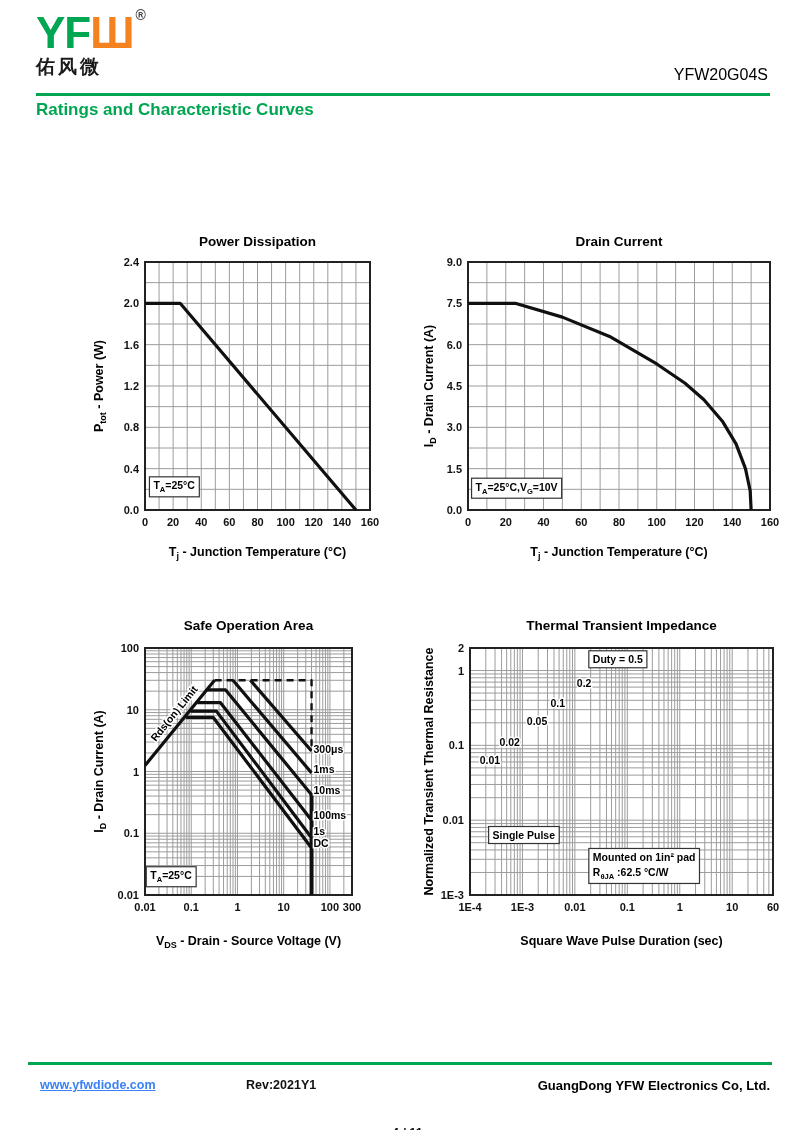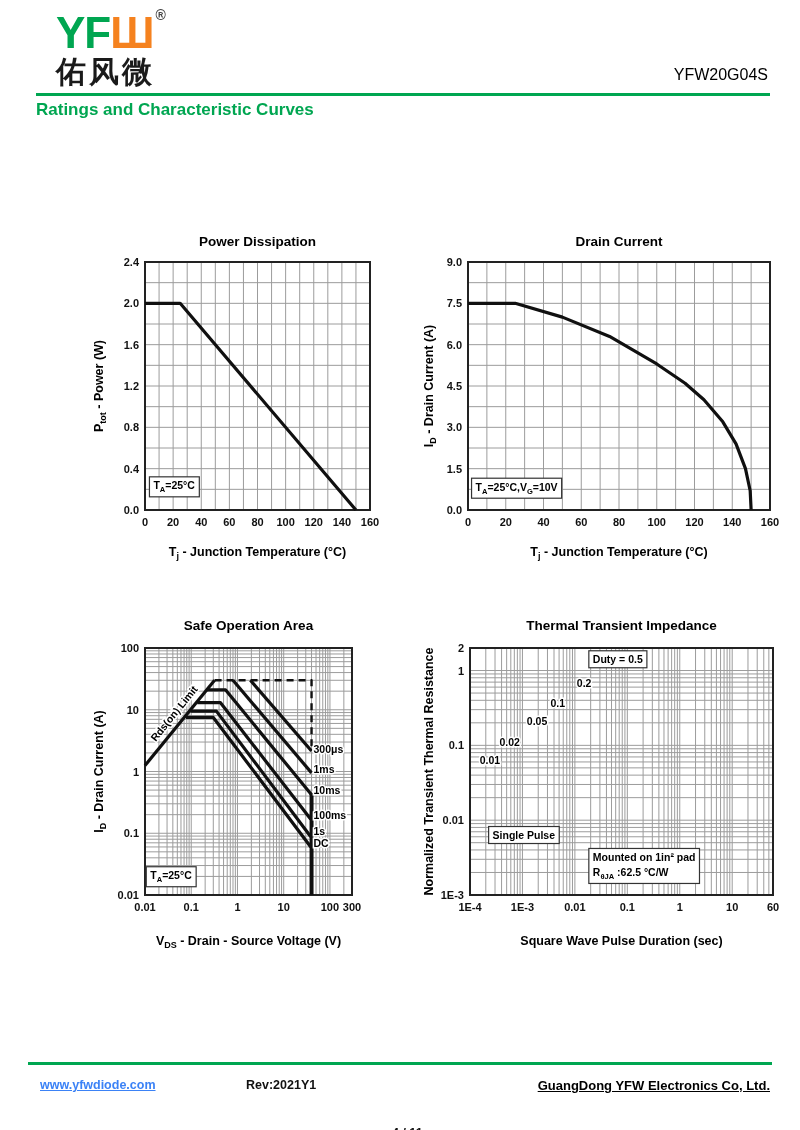--- a/index.html
+++ b/index.html
@@ -1,24 +1,24 @@
 <!DOCTYPE html>
 <html><head>
 <meta charset="utf-8">
 <style>
   html,body{margin:0;padding:0;background:#e8e8e8;}
   .page{position:relative;width:800px;height:1130px;background:#ffffff;margin:0 auto;
         font-family:"Liberation Sans","DejaVu Sans",sans-serif;color:#111;overflow:hidden;}
   
-  .logo{position:absolute;left:36px;top:8px;line-height:1;margin-left:20px;}
+  .logo{position:absolute;left:36px;top:8px;line-height:1;}
   .logo-en{font-size:44px;font-weight:bold;letter-spacing:-1px;}
   .lg-green{color:#00A651;}
   .lg-orange{color:#F5821F;}
   .lg-reg{font-size:14px;color:#444;font-weight:bold;vertical-align:28px;margin-left:2px;}
-  .logo-cn{font-size:30px;font-weight:bold;color:#1a1a1a;letter-spacing:3px;margin-top:2px;}
+  .logo-cn{font-size:19px;font-weight:bold;color:#1a1a1a;letter-spacing:3px;margin-top:2px;}
   .part-number{position:absolute;right:32px;top:66px;font-size:16px;font-weight:normal;color:#000;}
   .header-rule{position:absolute;left:36px;right:30px;top:93px;height:3px;background:#00A651;}
   .section-title{position:absolute;left:36px;top:100px;font-size:17px;font-weight:bold;color:#00A651;}
   .page-title{position:absolute;left:85px;top:166px;font-size:19px;font-weight:bold;color:#000;}
   
   .chart{position:absolute;}
   #chart0{left:88px;top:228px;}
   #chart1{left:418px;top:228px;}
   #chart2{left:88px;top:612px;}
   #chart3{left:418px;top:612px;}
@@ -26,21 +26,21 @@
   .tick{font-size:11px;font-weight:bold;fill:#111;}
   .ctitle{font-size:13.5px;font-weight:bold;fill:#000;}
   .caxis{font-size:12.5px;font-weight:bold;fill:#000;}
   .clabel{font-size:10.5px;fill:#000;paint-order:stroke;stroke:#fff;stroke-width:3px;}
   
   .footer-rule{position:absolute;left:28px;width:744px;top:1062px;height:3px;background:#00A651;}
   .footer{position:absolute;left:0;right:0;top:1078px;height:24px;font-size:12.5px;}
   .f-link{position:absolute;left:40px;color:#3b82f6;font-weight:bold;text-decoration:underline;}
   .f-rev{position:absolute;left:246px;font-weight:bold;color:#111;}
   .f-page{position:absolute;left:392px;font-weight:bold;color:#111;margin-top:48px;}
-  .f-company{position:absolute;right:30px;font-weight:bold;font-size:13px;color:#000;text-decoration:underline;}
+  .f-company{position:absolute;right:30px;font-weight:bold;font-size:13px;color:#000;}
 </style>
 </head>
 <body>
 
 <div class="page">
 
   <div class="logo">
     <span class="logo-en"><span class="lg-green">YF</span><span class="lg-orange">Ш</span><span class="lg-reg">®</span></span>
     <div class="logo-cn">佑风微</div>
   </div>

